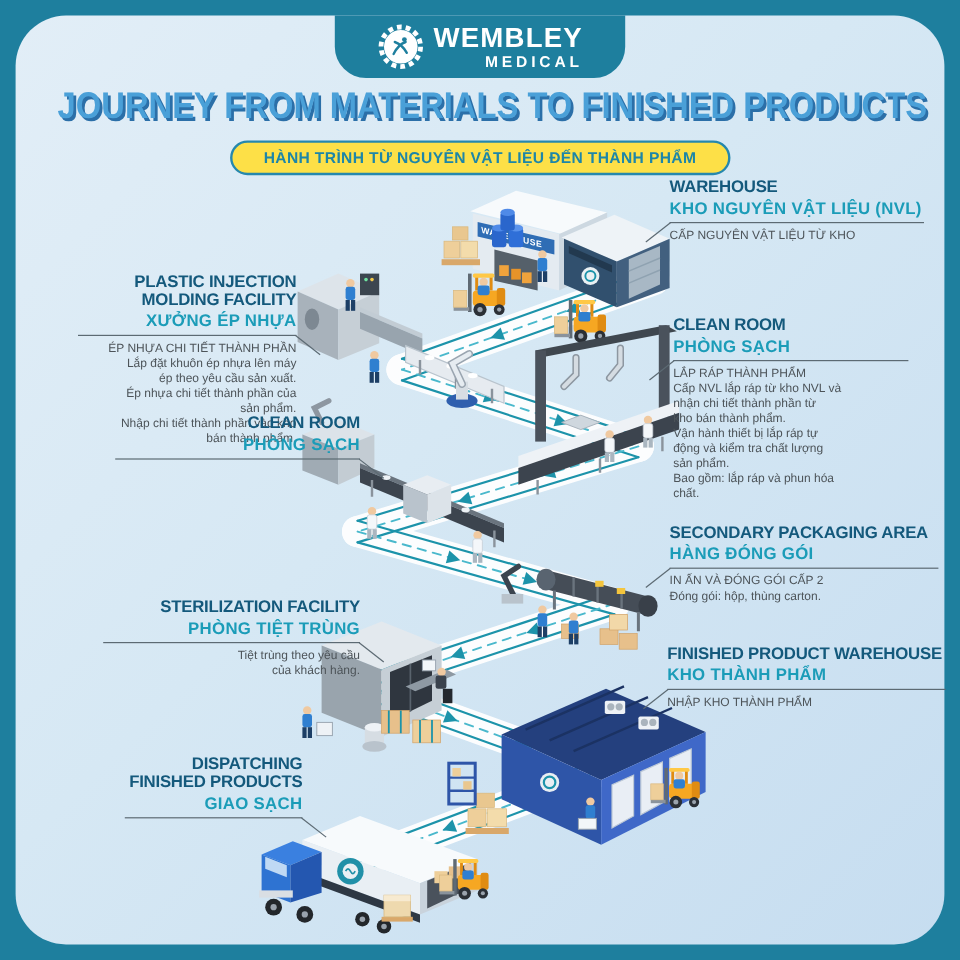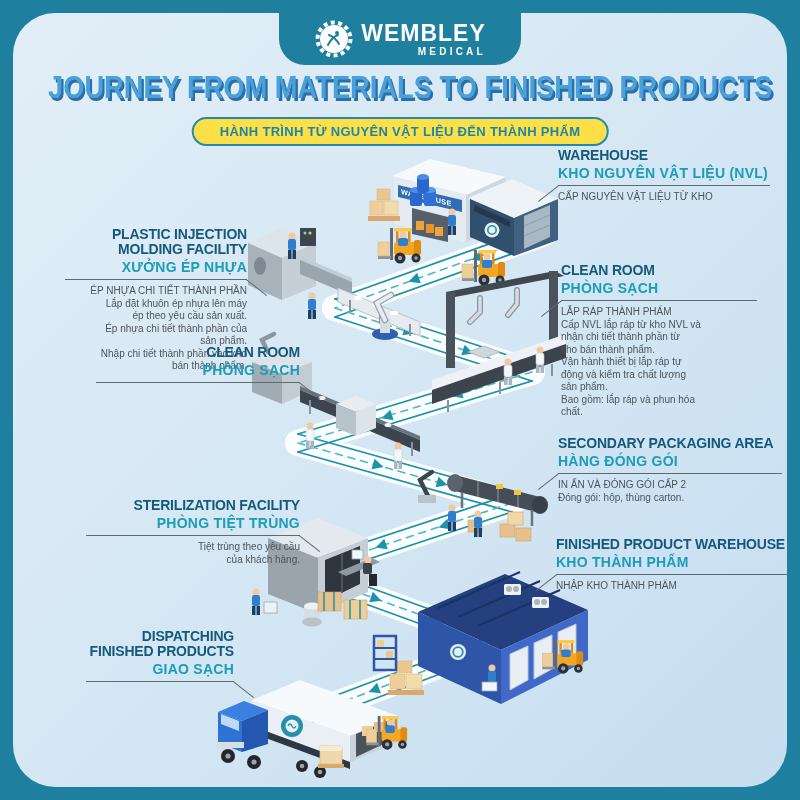--- a/index.html
+++ b/index.html
@@ -6,21 +6,21 @@
   #app{position:relative;width:800px;height:800px;background:#1e7f9e;overflow:hidden;
        font-family:"Liberation Sans",sans-serif;}
   .panel{position:absolute;left:13px;top:13px;right:13px;bottom:13px;border-radius:42px;
          background:linear-gradient(135deg,#e2eef7 0%,#d6e8f4 45%,#c6ddf0 100%);}
   
   .logo-tab{position:absolute;top:13px;left:50%;transform:translateX(-50%);
             width:242px;height:52px;background:#1e7f9e;border-radius:0 0 26px 26px;
             display:flex;align-items:center;justify-content:center;gap:7px;z-index:30;}
   .logo-txt{display:flex;flex-direction:column;align-items:flex-end;line-height:1;}
   .logo-name{color:#fff;font-size:23px;font-weight:bold;letter-spacing:1px;}
-  .logo-sub{color:#fff;font-size:10px;font-weight:bold;letter-spacing:3.2px;margin-top:2px;text-align:right;}
+  .logo-sub{color:#fff;font-size:13px;font-weight:bold;letter-spacing:3.2px;margin-top:2px;text-align:right;}
   .main-title{position:absolute;left:0;right:0;top:70px;margin:0;text-align:center;z-index:25;
               font-size:31px;font-weight:bold;color:#4aa0d8;letter-spacing:0;
               text-shadow:2.5px 2.5px 0 #2b6fa8;transform:scaleX(.88);white-space:nowrap;}
   .pill{position:absolute;top:117px;left:50%;transform:translateX(-50%);z-index:25;
         background:#fde047;border:2px solid #2688ad;color:#1d86a8;border-radius:19px;
         padding:5px 26px;font-size:13px;font-weight:bold;letter-spacing:.3px;white-space:nowrap;}
   
   .stage{position:absolute;z-index:20;}
   .stage .t{font-weight:bold;color:#14597c;font-size:14px;line-height:1.08;
             letter-spacing:-.2px;white-space:pre-line;}
@@ -416,21 +416,21 @@
 
   <div class="stage right" style="left:556px;top:537px;width:232px;">
     <div class="t">FINISHED PRODUCT WAREHOUSE</div>
     <div class="s">KHO THÀNH PHẨM</div>
     <div class="rule">
         <span class="diag"></span>
       </div>
     <div class="b">NHẬP KHO THÀNH PHẨM</div>
   </div>
 
-  <div class="stage left" style="left:86px;top:629px;width:148px;">
+  <div class="stage left" style="left:104px;top:629px;width:148px;">
     <div class="t">DISPATCHING
 FINISHED PRODUCTS</div>
     <div class="s">GIAO SẠCH</div>
     <div class="rule">
         <span class="diag"></span>
       </div>
     <div class="b"></div>
   </div>
 </div>
 

